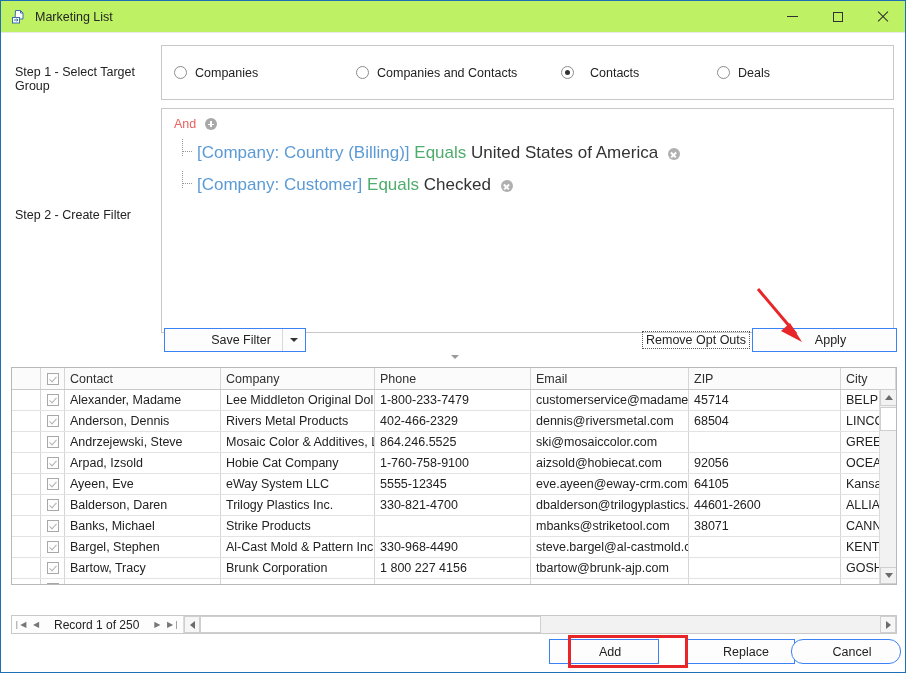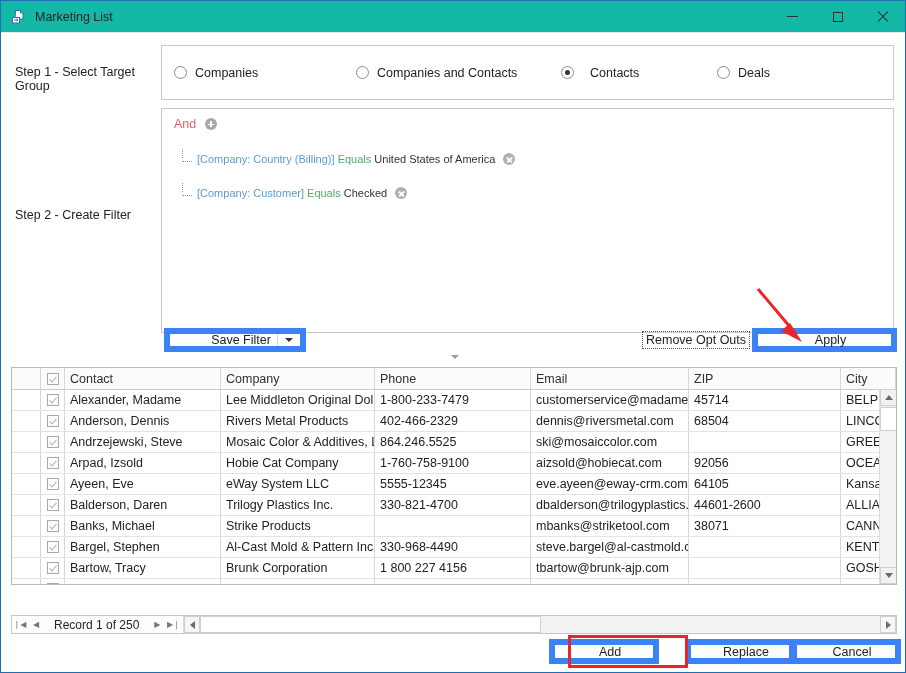--- a/index.html
+++ b/index.html
@@ -5,21 +5,21 @@
   html,body{margin:0;padding:0;}
   body{
     width:906px;height:673px;overflow:hidden;
     font-family:"Liberation Sans", sans-serif;
     font-size:12px;color:#1a1a1a;background:#ffffff;
   }
   .window{position:relative;width:906px;height:673px;box-sizing:border-box;
     border:1px solid #1f6fb5;background:#ffffff;}
 
   
-  .titlebar{height:31px;background:#14b8a6;display:flex;align-items:center;
+  .titlebar{height:31px;background:#bef264;display:flex;align-items:center;
     border-bottom:1px solid #e9e9e9;}
   .title-icon{width:16px;height:16px;margin-left:10px;margin-right:8px;position:relative;flex:none;}
   .title-text{font-size:12.5px;color:#252525;}
   .win-btns{margin-left:auto;display:flex;height:31px;}
   .win-btn{width:45px;height:31px;display:flex;align-items:center;justify-content:center;
     color:#303030;font-size:13px;}
   .glyph-min{display:block;width:11px;height:1px;background:#303030;}
   .glyph-max{display:block;width:10px;height:10px;border:1px solid #303030;box-sizing:border-box;}
   .glyph-close{display:block;width:12px;height:12px;position:relative;}
   .glyph-close:before,.glyph-close:after{content:"";position:absolute;left:-1px;top:5px;
@@ -40,37 +40,37 @@
     border-radius:50%;background:#333;}
   .radio .lbl{font-size:12.5px;color:#222;}
 
   .filter-panel{width:733px;height:225px;position:relative;padding:8px 0 13px 8px;}
   .f-and{color:#e8615f;font-size:12.5px;margin-left:4px;}
   .plus{display:inline-block;width:12px;height:12px;border-radius:50%;background:#a9a9a9;
     position:relative;vertical-align:-2px;margin-left:5px;}
   .plus:before,.plus:after{content:"";position:absolute;background:#fff;}
   .plus:before{left:3px;top:5.5px;width:6px;height:1.5px;}
   .plus:after{top:3px;left:5.5px;height:6px;width:1.5px;}
-  .f-line{margin-left:10px;margin-top:22px;font-size:11px;white-space:nowrap;
+  .f-line{margin-left:10px;margin-top:12px;font-size:17px;white-space:nowrap;
     position:relative;padding-left:17px;}
   .f-line:before{content:"";position:absolute;left:2px;top:-4px;bottom:7px;
     border-left:1px dotted #9a9a9a;}
   .f-line:after{content:"";position:absolute;left:2px;top:8px;width:10px;
     border-top:1px dotted #9a9a9a;}
   .f-field{color:#5b9bd5;}
   .f-op{color:#4eac6d;}
   .f-val{color:#333;}
   .xbtn{display:inline-block;width:12px;height:12px;border-radius:50%;background:#b0b0b0;
     position:relative;vertical-align:-2px;margin-left:5px;}
   .xbtn:before,.xbtn:after{content:"";position:absolute;left:2.5px;top:5.5px;width:7px;height:1.5px;background:#fff;}
   .xbtn:before{transform:rotate(45deg);}
   .xbtn:after{transform:rotate(-45deg);}
 
   
-  .btn{border:6px solid #3b82f6;background:#fdfdfd;box-sizing:border-box;
+  .btn{border:1px solid #3b82f6;background:#fdfdfd;box-sizing:border-box;
     display:flex;align-items:center;justify-content:center;font-size:12.5px;color:#222;padding-left:12px;}
 
   .savefilter{width:142px;height:24px;position:relative;}
   .sf-split{position:absolute;right:0;top:0;bottom:0;width:22px;border-left:1px solid #d9d9d9;
     display:flex;align-items:center;justify-content:center;}
   .caret-dn{width:0;height:0;border-left:4px solid transparent;border-right:4px solid transparent;
     border-top:4px solid #333;}
 
   .optout{display:flex;align-items:center;}
   .optout .lbl{font-size:12.5px;color:#222;border:1px dotted #555;padding:1px 3px;}
@@ -126,21 +126,21 @@
   .tri-l{width:0;height:0;border-top:4px solid transparent;border-bottom:4px solid transparent;border-right:5px solid #6b6b6b;}
   .tri-r{width:0;height:0;border-top:4px solid transparent;border-bottom:4px solid transparent;border-left:5px solid #6b6b6b;}
   .hthumb{height:17px;background:#fff;border:1px solid #cfcfcf;box-sizing:border-box;width:341px;}
   .hspace{flex:1;}
 
   
   .footer{position:absolute;left:0;right:0;bottom:0;height:40px;}
   .fbtn{position:absolute;height:25px;width:110px;top:7px;}
   .b-add{left:548px;}
   .b-rep{left:684px;}
-  .b-can{left:790px;}
+  .b-can{left:790px;border-radius:12px;}
 
   
   .annot-rect{position:absolute;border:3px solid #e8262a;box-sizing:border-box;}
   .arrow-svg{position:absolute;left:0;top:0;pointer-events:none;}
 </style>
 </head>
 <body>
 
 <div class="window">
 

